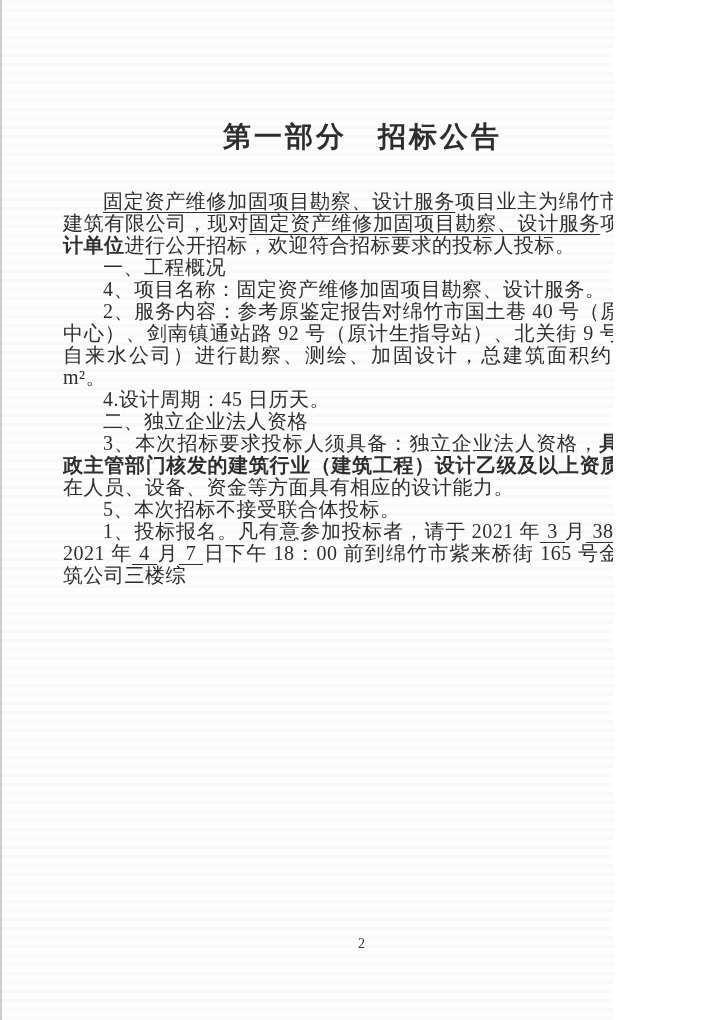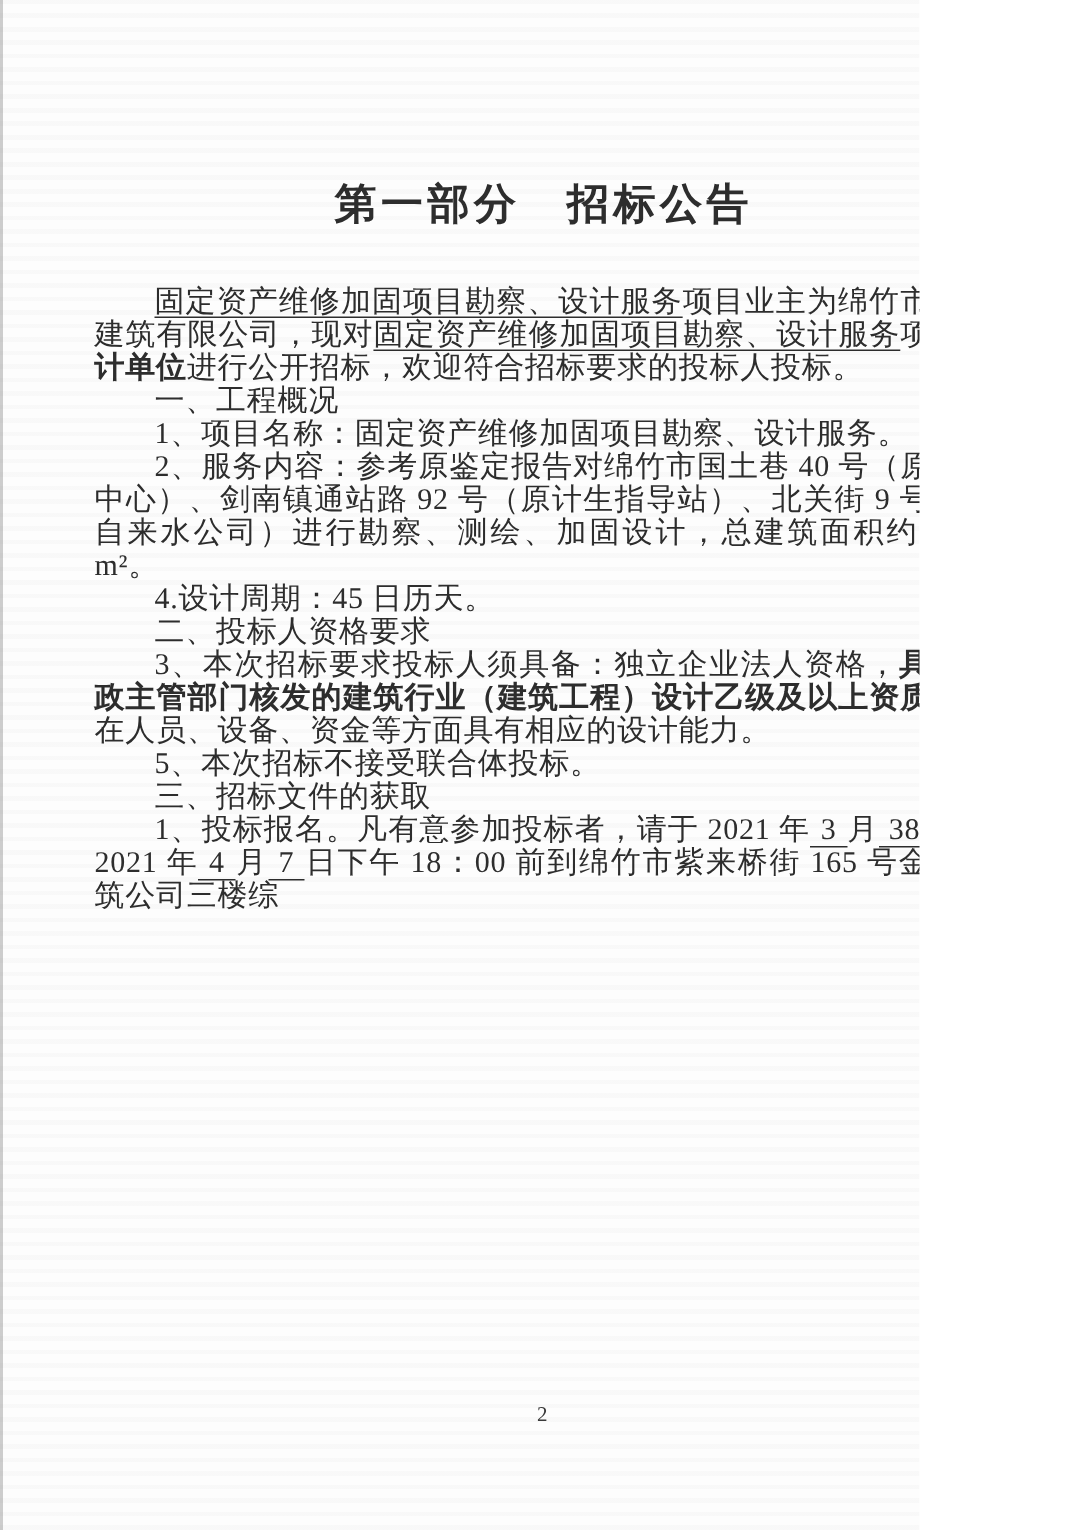--- a/index.html
+++ b/index.html
@@ -54,33 +54,32 @@
   <div class="scan-edge"></div>
 
   <div class="content">
 
     <h1 class="title">第一部分　招标公告</h1>
 
     <p class="para"><span class="u">固定资产维修加固项目勘察、设计服务</span><span>项目业主为绵竹市金申建筑有限公司，现对</span><span class="u">固定资产维修加固项目勘察、设计服务</span><span>项目</span><span class="b">设计单位</span><span>进行公开招标，欢迎符合招标要求的投标人投标。</span></p>
 
     <p class="para heading">一、工程概况</p>
 
-    <p class="para">1、项目名称：固定资产维修加固项目勘察、设计服务。</p>
+    <p class="para">4、项目名称：固定资产维修加固项目勘察、设计服务。</p>
 
     <p class="para">2、服务内容：参考原鉴定报告对绵竹市国土巷 40 号（原疾控中心）、剑南镇通站路 92 号（原计生指导站）、北关街 9 号（原自来水公司）进行勘察、测绘、加固设计，总建筑面积约 6500 m²。</p>
 
 
     <p class="para">4.设计周期：45 日历天。</p>
 
-    <p class="para heading">二、投标人资格要求</p>
+    <p class="para heading">二、独立企业法人资格</p>
 
     <p class="para"><span>3、本次招标要求投标人须具备：独立企业法人资格，</span><span class="b">具备行政主管部门核发的建筑行业（建筑工程）设计乙级及以上资质</span><span>，并在人员、设备、资金等方面具有相应的设计能力。</span></p>
 
     <p class="para">5、本次招标不接受联合体投标。</p>
 
-    <p class="para heading">三、招标文件的获取</p>
 
     <p class="para"><span>1、投标报名。凡有意参加投标者，请于 2021 年</span><span class="u-num">3</span><span>月</span><span class="u-num">38</span><span>日至 2021 年</span><span class="u-num">4</span><span>月</span><span class="u-num">7</span><span>日下午 18：00 前到绵竹市紫来桥街 165 号金申建筑公司三楼综</span></p>
 
   </div>
 
   <div class="page-number">2</div>
 </div>
 
 </body></html>

